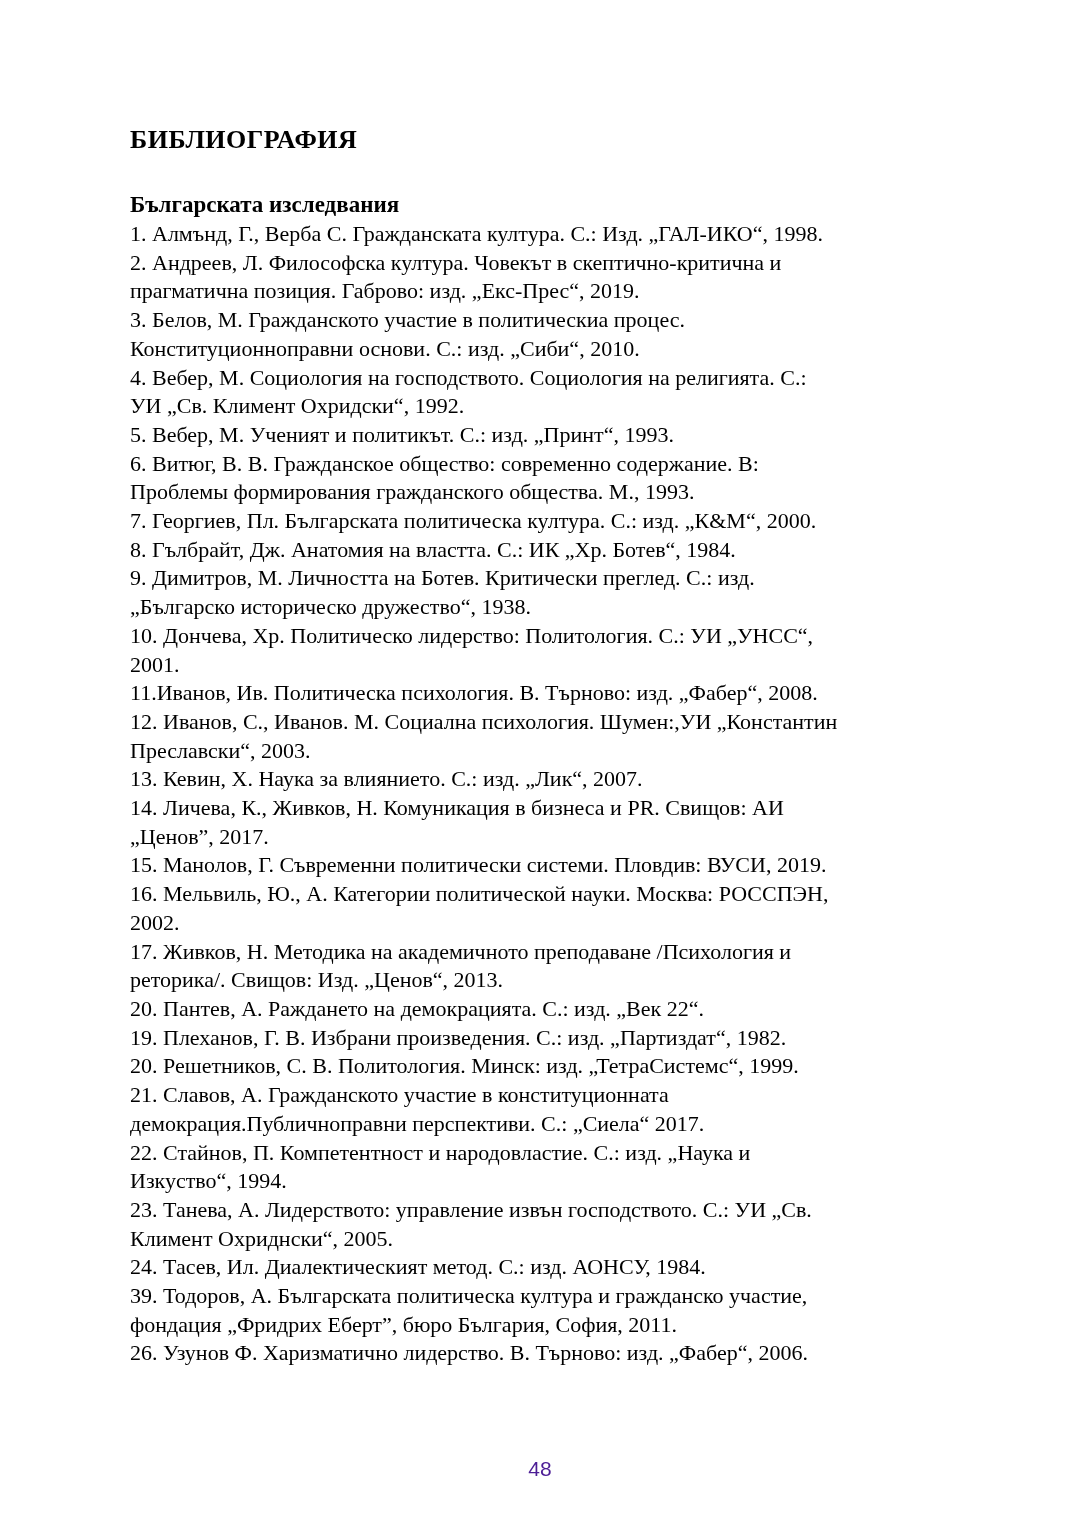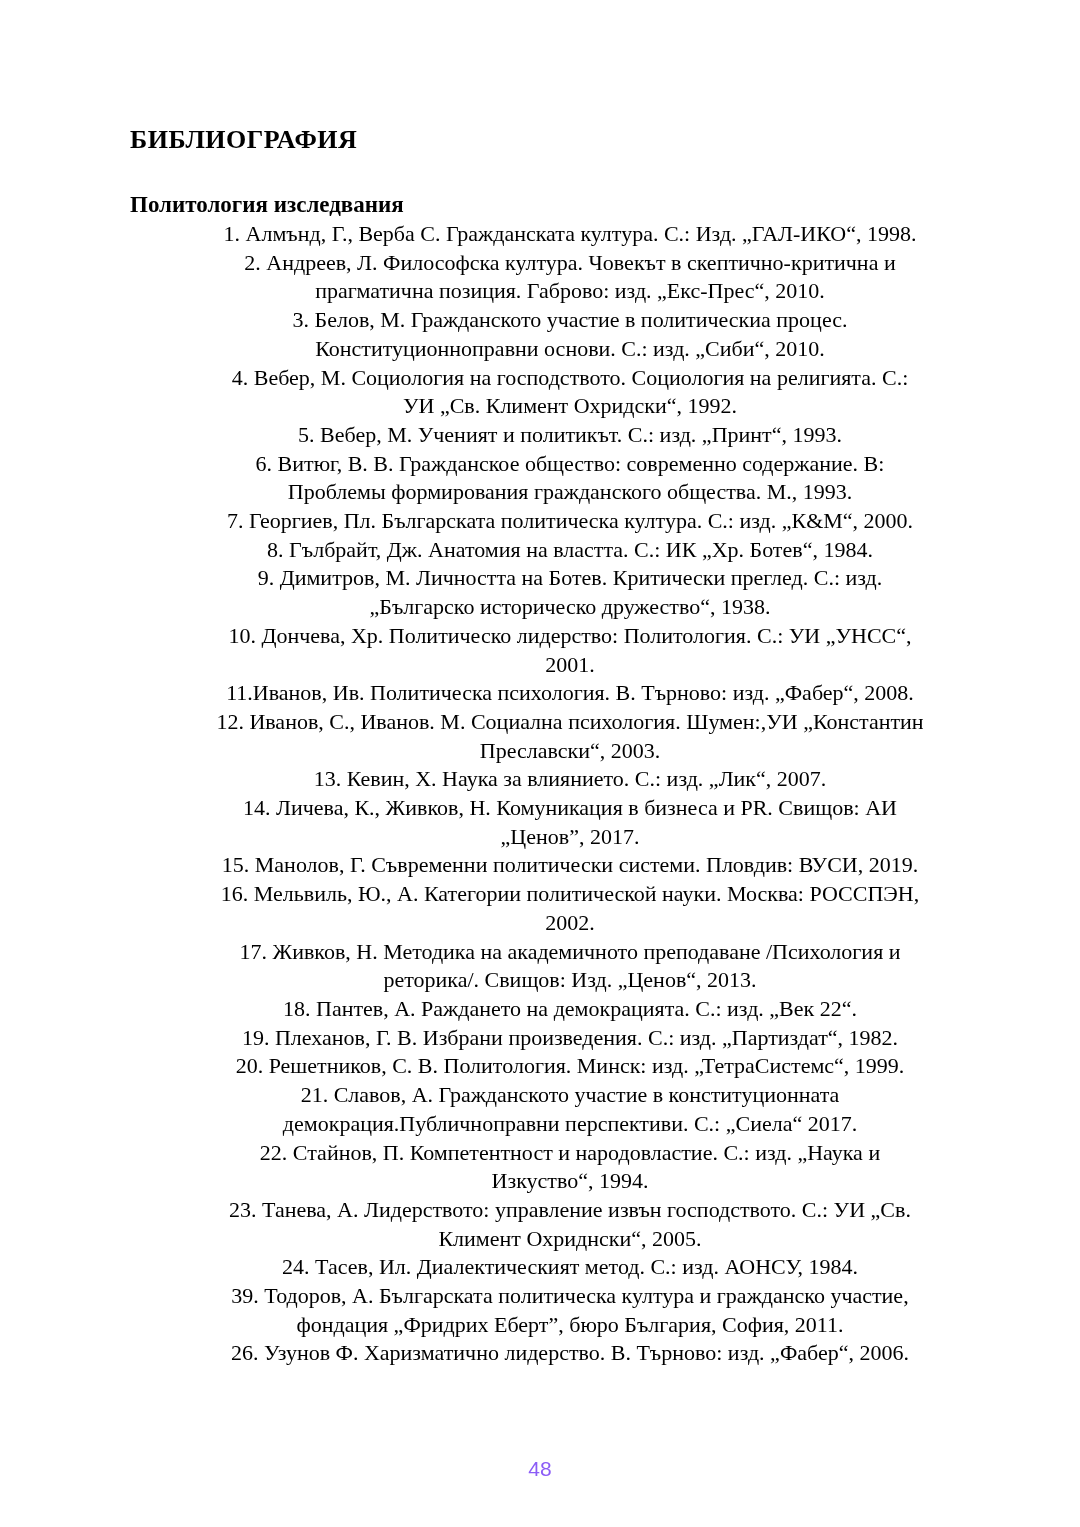--- a/index.html
+++ b/index.html
@@ -29,46 +29,46 @@
     font-size: 23px;
     font-weight: bold;
     line-height: 30px;
     margin: 0;
   }
   .entries p.entry {
     margin: 0;
     font-size: 22px;
     line-height: 28.7px;
     white-space: pre-line;
-    text-align: center;
+    text-align: left;
   }
   .page-footer {
     position: absolute;
     top: 1456px;
     left: 0;
     width: 100%;
     text-align: center;
     font-family: "Liberation Sans", sans-serif;
     font-size: 21px;
     line-height: 26px;
-    color: #8b5cf6;
+    color: #4c1d95;
   }
 </style>
 </head>
 <body>
 
 <div class="page">
   <h1 class="doc-title">БИБЛИОГРАФИЯ</h1>
 
-  <h2 class="section-heading">Политология изследвания</h2>
+  <h2 class="section-heading">Българската изследвания</h2>
 
   <div class="entries">
       <p class="entry">1. Алмънд, Г., Верба С. Гражданската култура. С.: Изд. „ГАЛ-ИКО“, 1998.</p>
       <p class="entry">2. Андреев, Л. Философска култура. Човекът в скептично-критична и
-прагматична позиция. Габрово: изд. „Екс-Прес“, 2010.</p>
+прагматична позиция. Габрово: изд. „Екс-Прес“, 2019.</p>
       <p class="entry">3. Белов, М. Гражданското участие в политическиа процес.
 Конституционноправни основи. С.: изд. „Сиби“, 2010.</p>
       <p class="entry">4. Вебер, М. Социология на господството. Социология на религията. С.:
 УИ „Св. Климент Охридски“, 1992.</p>
       <p class="entry">5. Вебер, М. Ученият и политикът. С.: изд. „Принт“, 1993.</p>
       <p class="entry">6. Витюг, В. В. Гражданское общество: современно содержание. В:
 Проблемы формирования гражданского общества. М., 1993.</p>
       <p class="entry">7. Георгиев, Пл. Българската политическа култура. С.: изд. „К&amp;М“, 2000.</p>
       <p class="entry">8. Гълбрайт, Дж. Анатомия на властта. С.: ИК „Хр. Ботев“, 1984.</p>
       <p class="entry">9. Димитров, М. Личността на Ботев. Критически преглед. С.: изд.
@@ -79,21 +79,21 @@
       <p class="entry">12. Иванов, С., Иванов. М. Социална психология. Шумен:,УИ „Константин
 Преславски“, 2003.</p>
       <p class="entry">13. Кевин, Х. Наука за влиянието. С.: изд. „Лик“, 2007.</p>
       <p class="entry">14. Личева, К., Живков, Н. Комуникация в бизнеса и PR. Свищов: АИ
 „Ценов”, 2017.</p>
       <p class="entry">15. Манолов, Г. Съвременни политически системи. Пловдив: ВУСИ, 2019.</p>
       <p class="entry">16. Мельвиль, Ю., А. Категории политической науки. Москва: РОССПЭН,
 2002.</p>
       <p class="entry">17. Живков, Н. Методика на академичното преподаване /Психология и
 реторика/. Свищов: Изд. „Ценов“, 2013.</p>
-      <p class="entry">18. Пантев, А. Раждането на демокрацията. С.: изд. „Век 22“.</p>
+      <p class="entry">20. Пантев, А. Раждането на демокрацията. С.: изд. „Век 22“.</p>
       <p class="entry">19. Плеханов, Г. В. Избрани произведения. С.: изд. „Партиздат“, 1982.</p>
       <p class="entry">20. Решетников, С. В. Политология. Минск: изд. „ТетраСистемс“, 1999.</p>
       <p class="entry">21. Славов, А. Гражданското участие в конституционната
 демокрация.Публичноправни перспективи. С.: „Сиела“ 2017.</p>
       <p class="entry">22. Стайнов, П. Компетентност и народовластие. С.: изд. „Наука и
 Изкуство“, 1994.</p>
       <p class="entry">23. Танева, А. Лидерството: управление извън господството. С.: УИ „Св.
 Климент Охриднски“, 2005.</p>
       <p class="entry">24. Тасев, Ил. Диалектическият метод. С.: изд. АОНСУ, 1984.</p>
       <p class="entry">39. Тодоров, А. Българската политическа култура и гражданско участие,

